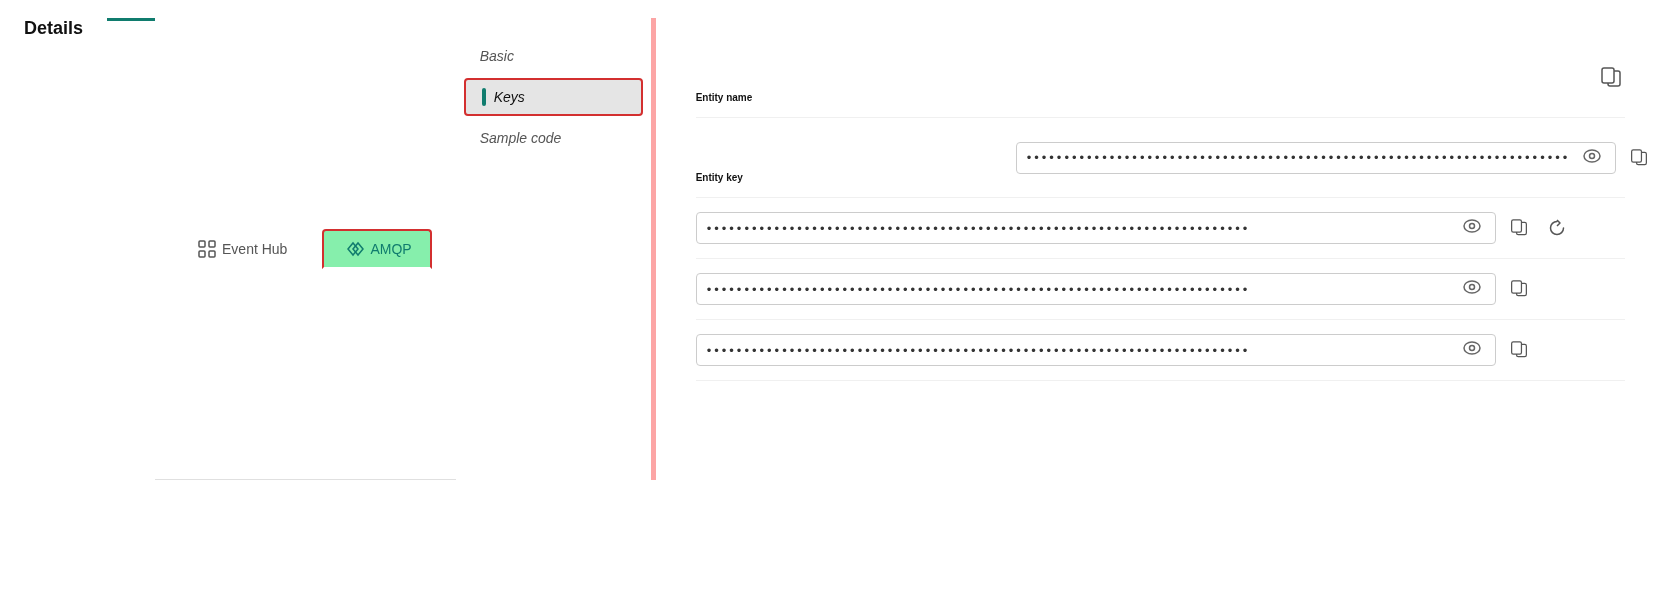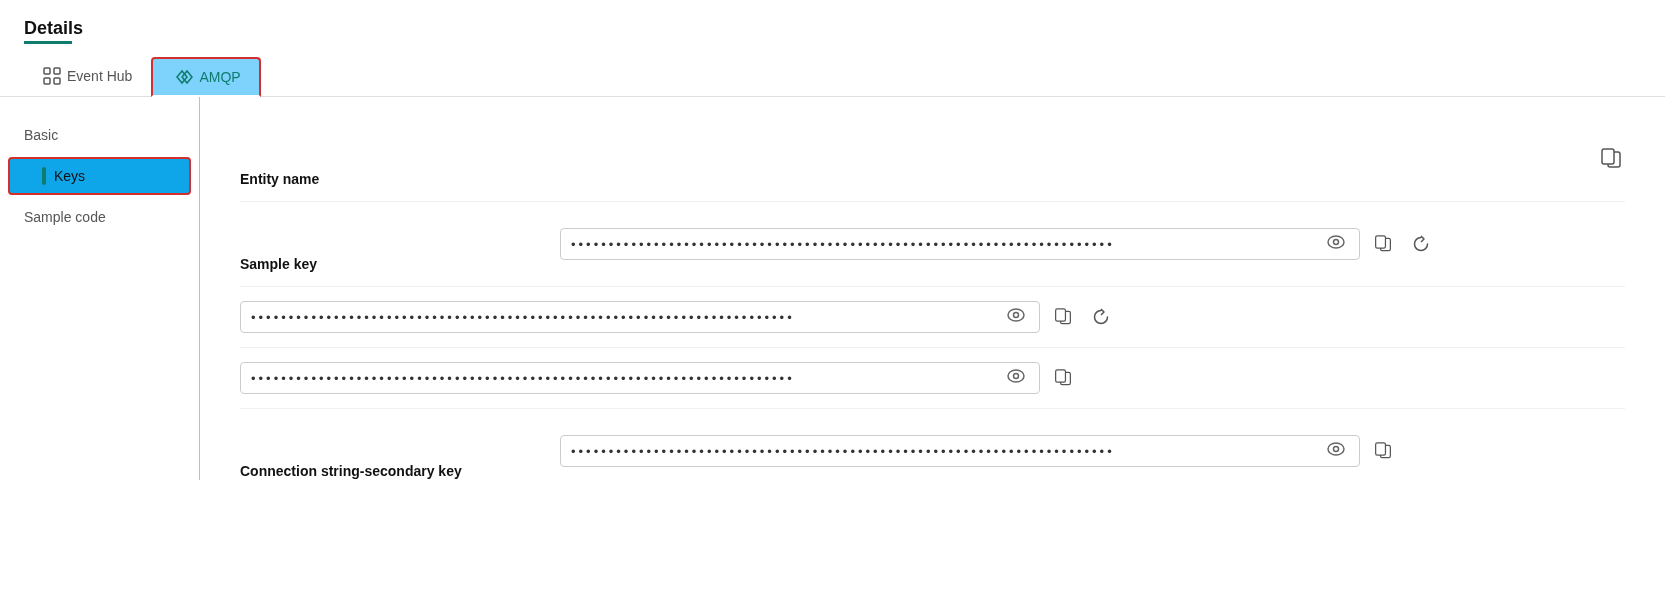--- a/index.html
+++ b/index.html
@@ -7,21 +7,21 @@
       font-family: 'Segoe UI', Arial, sans-serif;
       background: #fff;
       color: #333;
       font-size: 14px;
       width: 1665px;
       min-height: 596px;
     }
 
     .page-container {
       display: flex;
-      flex-direction: column;
+      flex-direction: row;
       height: 480px;
       padding: 18px 0 0 0;
     }
 
     .page-title {
       font-size: 18px;
       font-weight: 600;
       padding: 0 0 2px 24px;
       color: #111;
     }
@@ -33,82 +33,83 @@
       margin-left: 24px;
       margin-bottom: 12px;
     }
 
     .tab-bar {
       display: flex;
       align-items: center;
       padding: 0 24px;
       border-bottom: 1px solid #e0e0e0;
       margin-bottom: 0;
-      gap: 0;
+      gap: 16px;
     }
 
     .tab-item {
       display: flex;
       align-items: center;
       gap: 6px;
       padding: 10px 18px;
       cursor: pointer;
       font-size: 14px;
       color: #555;
       border: 1px solid transparent;
       border-radius: 4px 4px 0 0;
       white-space: nowrap;
       user-select: none;
     }
 
     .tab-item.active {
       border: 2px solid #d32f2f;
       border-bottom: 2px solid #fff;
       color: #107c6e;
-      background: #7dd3fc;
+      background: #86efac;
       margin-bottom: -1px;
     }
 
     .tab-icon {
       font-size: 16px;
       display: inline-flex;
       align-items: center;
     }
 
     .main-content {
       display: flex;
       flex: 1;
       overflow: hidden;
     }
 
     .sidebar {
       width: 200px;
       padding: 20px 0;
-      border-right: 1px solid #fca5a5;
+      border-right: 5px solid #fca5a5;
       flex-shrink: 0;
+      font-style: italic;
     }
 
     .sidebar-item {
       padding: 10px 24px;
       cursor: pointer;
       font-size: 14px;
       color: #555;
     }
 
     .sidebar-item.active {
       display: flex;
       align-items: center;
       gap: 8px;
       color: #111;
       font-weight: 500;
       border: 2px solid #d32f2f;
       border-radius: 4px;
       margin: 4px 8px;
-      padding: 8px 32px;
-      background: #0ea5e9;
+      padding: 8px 16px;
+      background: #e5e5e5;
     }
 
     .sidebar-active-bar {
       width: 4px;
       height: 18px;
       background: #107c6e;
       border-radius: 2px;
       flex-shrink: 0;
     }
 
@@ -122,21 +123,21 @@
       display: flex;
       align-items: center;
       padding: 14px 0;
       border-bottom: 1px solid #f0f0f0;
       min-height: 52px;
     }
 
     .field-label {
       width: 320px;
       font-weight: 600;
-      font-size: 14px;
+      font-size: 10px;
       color: #111;
       flex-shrink: 0;
       margin-top: 40px;
     }
 
     .field-value {
       flex: 1;
       display: flex;
       align-items: center;
       gap: 8px;
@@ -261,21 +262,21 @@
             <svg width="20" height="22" viewBox="0 0 20 22" fill="none">
               <rect x="7" y="4" width="12" height="15" rx="2" stroke="#555" stroke-width="1.5" fill="none"></rect>
               <rect x="1" y="1" width="12" height="15" rx="2" stroke="#555" stroke-width="1.5" fill="white"></rect>
             </svg>
           </button>
         </div>
       </div>
 
 
       <div class="field-row">
-        <div class="field-label">Sample key</div>
+        <div class="field-label">Entity key</div>
         <div class="field-value">
           <div class="password-field">
             <span class="dots">••••••••••••••••••••••••••••••••••••••••••••••••••••••••••••••••••••••••</span>
             <button class="eye-btn" title="Show">
               <svg width="18" height="14" viewBox="0 0 18 14" fill="none">
                 <ellipse cx="9" cy="7" rx="8" ry="6" stroke="#666" stroke-width="1.5" fill="none"></ellipse>
                 <circle cx="9" cy="7" r="2.5" stroke="#666" stroke-width="1.5" fill="none"></circle>
               </svg>
             </button>
           </div>
@@ -334,21 +335,20 @@
           <button class="icon-btn" title="Copy">
             <svg width="18" height="20" viewBox="0 0 20 22" fill="none">
               <rect x="7" y="4" width="12" height="15" rx="2" stroke="#555" stroke-width="1.5" fill="none"></rect>
               <rect x="1" y="1" width="12" height="15" rx="2" stroke="#555" stroke-width="1.5" fill="white"></rect>
             </svg>
           </button>
         </div>
       </div>
 
       <div class="field-row">
-        <div class="field-label">Connection string-secondary key</div>
         <div class="field-value">
           <div class="password-field">
             <span class="dots">••••••••••••••••••••••••••••••••••••••••••••••••••••••••••••••••••••••••</span>
             <button class="eye-btn" title="Show">
               <svg width="18" height="14" viewBox="0 0 18 14" fill="none">
                 <ellipse cx="9" cy="7" rx="8" ry="6" stroke="#666" stroke-width="1.5" fill="none"></ellipse>
                 <circle cx="9" cy="7" r="2.5" stroke="#666" stroke-width="1.5" fill="none"></circle>
               </svg>
             </button>
           </div>

